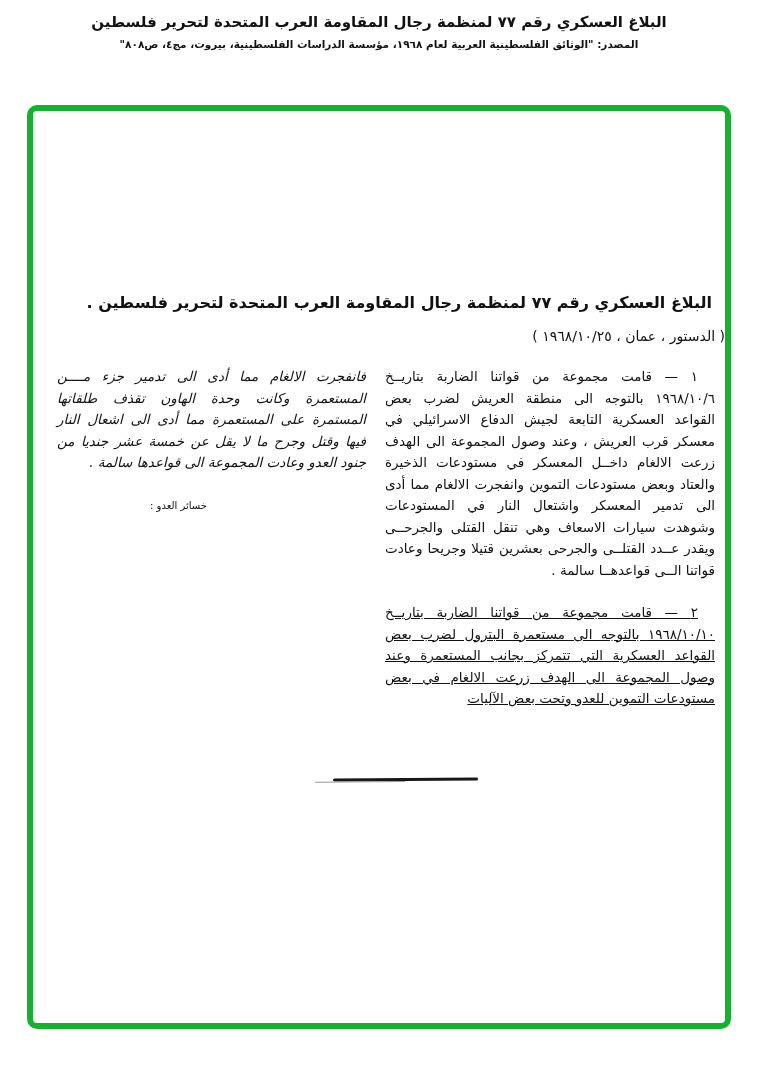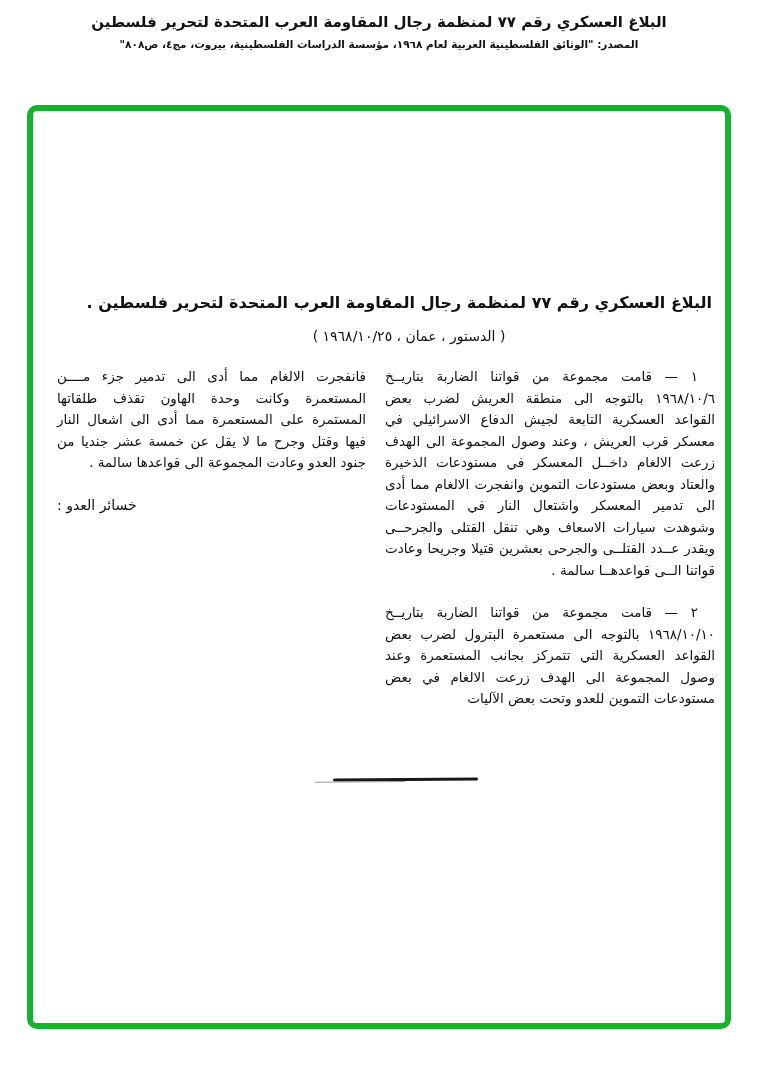--- a/index.html
+++ b/index.html
@@ -47,49 +47,49 @@
   .doc-title {
     margin: 182px 13px 0 13px;
     font-size: 16px;
     font-weight: bold;
     text-align: right;
     letter-spacing: 0.1px;
   }
   .doc-dateline {
     margin-top: 16px;
     padding-left: 60px;
-    text-align: center;
+    text-align: right;
     font-size: 14px;
   }
 
   .columns {
     display: flex;
     margin: 22px 10px 0 24px;
     gap: 19px;
     align-items: flex-start;
   }
   .col { min-width: 0; }
   .col-right { flex: 0 0 330px; }
   .col-left  { flex: 1; }
 
   .para {
     font-size: 13.5px;
     line-height: 21.5px;
     text-align: justify;
     margin: 0 0 21px 0;
     text-indent: 17px;
   }
-  .para.continuation { text-indent: 0; }
-  .col .para:last-child { margin-bottom: 0; }
+  .para.continuation { text-indent: 0; font-style: italic; }
+  .col .para:last-child { margin-bottom: 0; text-decoration: underline; }
 
   .loss-heading {
-    font-size: 14px;
+    font-size: 10px;
     line-height: 21.5px;
     margin: 3px 66px 24px 0;
-    text-align: left;
+    text-align: center;
   }
 
   .scan-smudge {
     position: absolute;
     left: 333px;
     top: 778px;
     width: 145px;
     height: 3px;
     background: #181818;
     border-radius: 2px;

